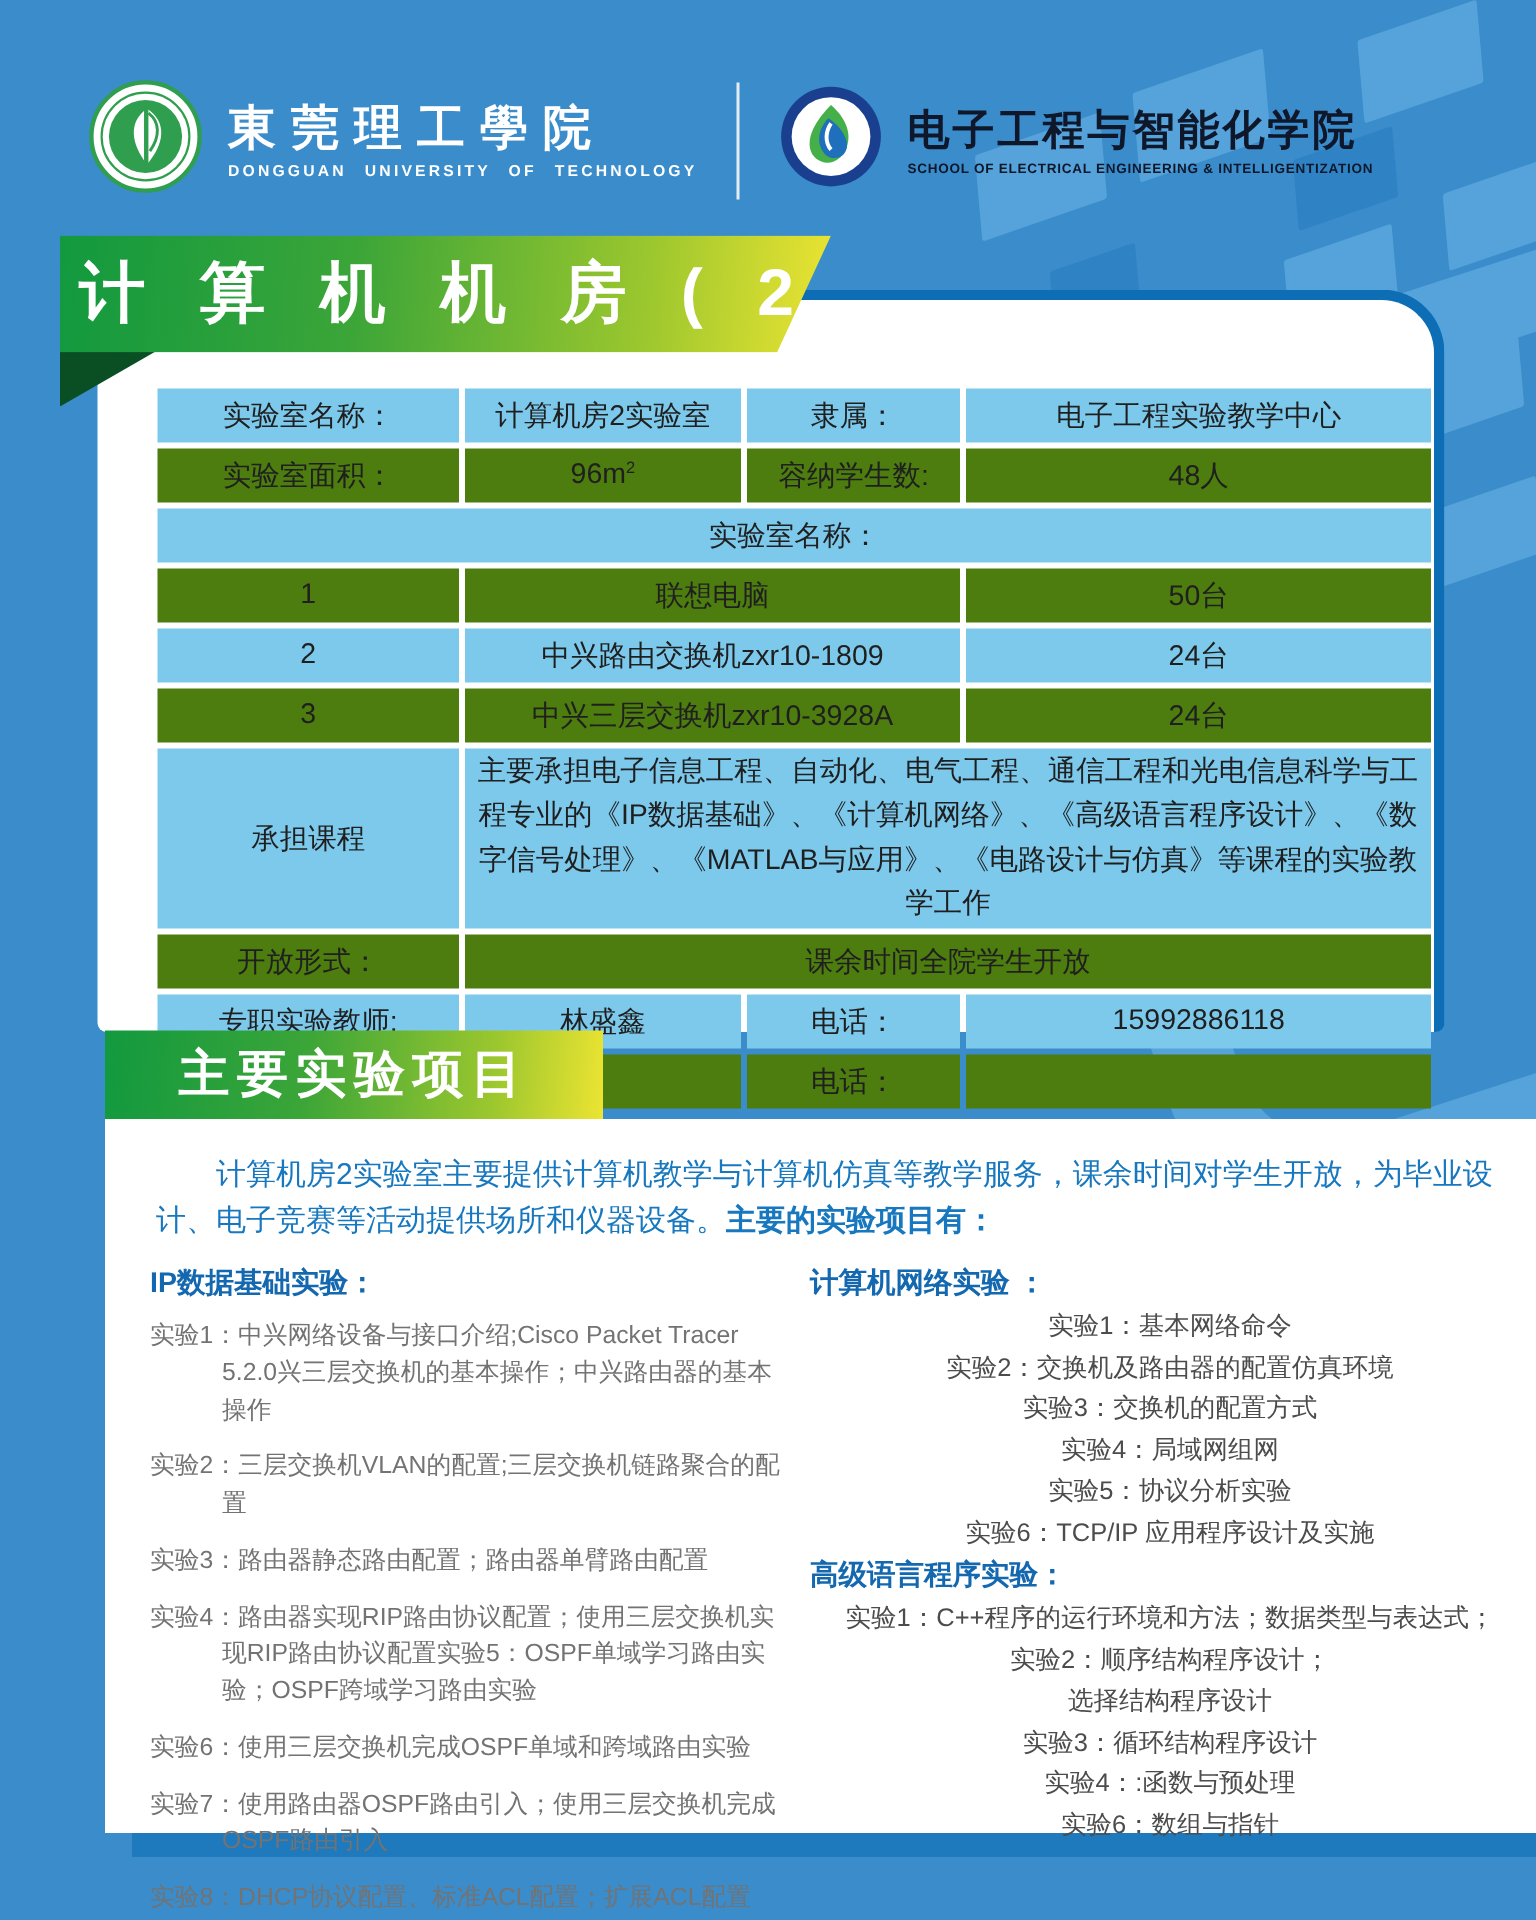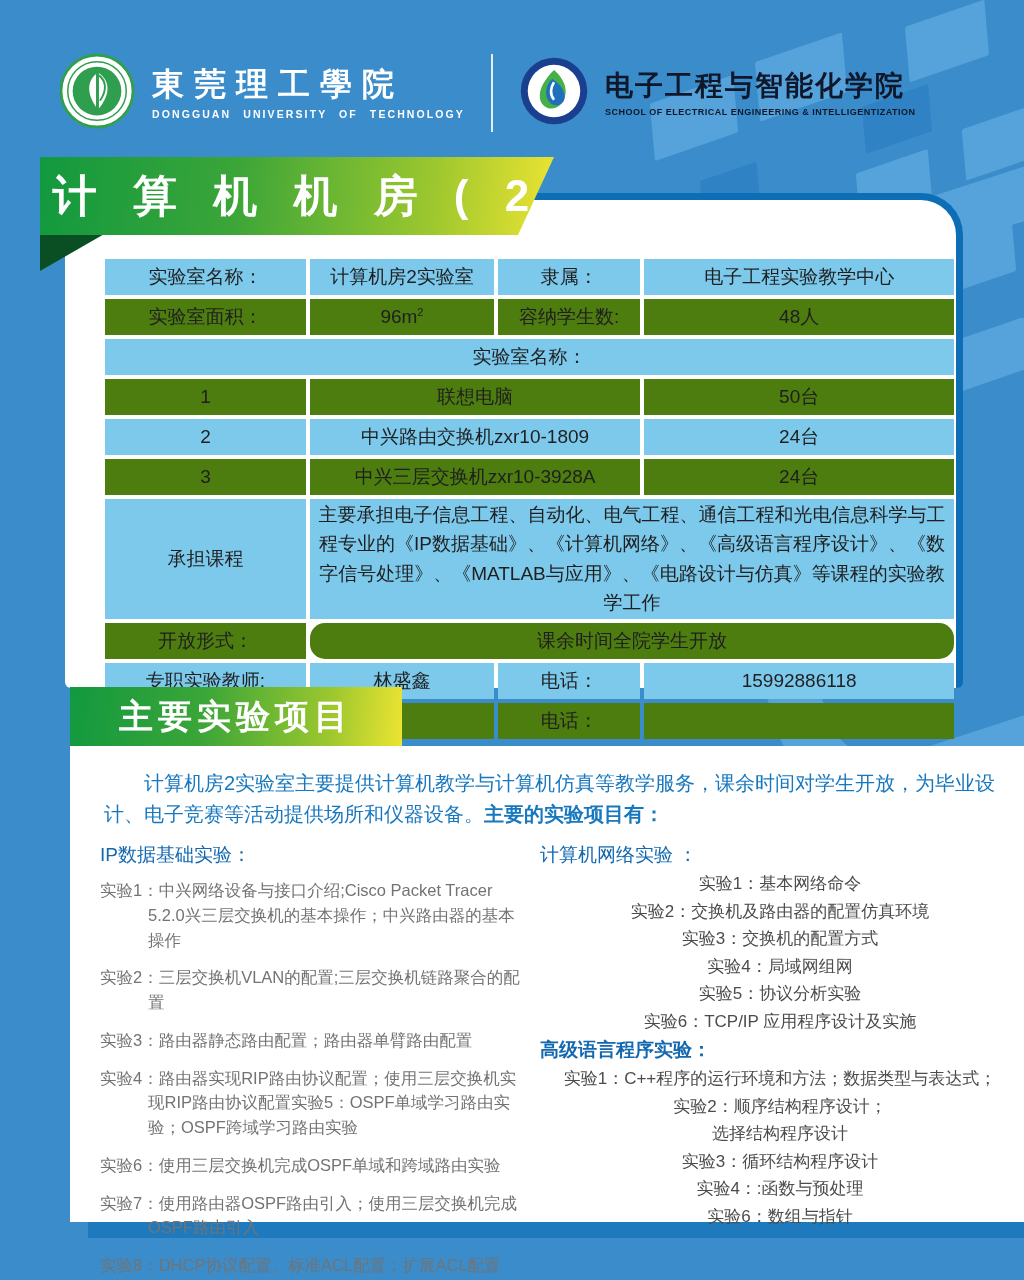--- a/index.html
+++ b/index.html
@@ -45,31 +45,31 @@
           box-shadow:18px 16px 0 0 #1e7abc;z-index:3;}
 
   
   table.info{border-collapse:separate;border-spacing:4px;width:857px;margin:55px 0 0 36px;
              table-layout:fixed;}
   table.info td{color:#1f1f1f;font-size:19px;text-align:center;vertical-align:middle;
                 height:34px;padding:1px 4px;overflow:hidden;}
   td.dark{background:#7cc9ec;}
   td.light{background:#4d7c0f;}
   td.courses{font-size:16px;line-height:1.55;text-align:left;padding:8px 12px;}
-  td.open-val{text-align:left;padding-left:58px;border-radius:15px;}
+  td.open-val{text-align:left;padding-left:58px;}
   sup{font-size:11px;}
 
   
   .proj-body{padding:14px 26px 0 30px;}
   .intro{color:#1878bf;font-size:20px;line-height:1.55;text-indent:2em;margin:8px 4px 10px 4px;}
   .intro b{font-weight:bold;}
   .cols{display:flex;gap:16px;margin-top:4px;}
   .col-left{width:424px;flex:0 0 auto;}
   .col-right{flex:1 1 auto;}
-  .col-head{color:#1368b0;font-size:19px;font-weight:normal;margin:2px 0 10px 0;}
+  .col-head{color:#1368b0;font-size:19px;font-weight:bold;margin:2px 0 10px 0;}
   .item-l{color:#737373;font-size:16.5px;line-height:1.5;margin:0 0 13px 0;
           padding-left:48px;text-indent:-48px;}
   .item-r{color:#4c4c4c;font-size:17px;line-height:1.62;text-align:center;}
   .col-head2{color:#1368b0;font-size:19px;font-weight:bold;margin:2px 0 2px 0;}
 </style>
 </head>
 <body>
 
 <div id="page">
 

